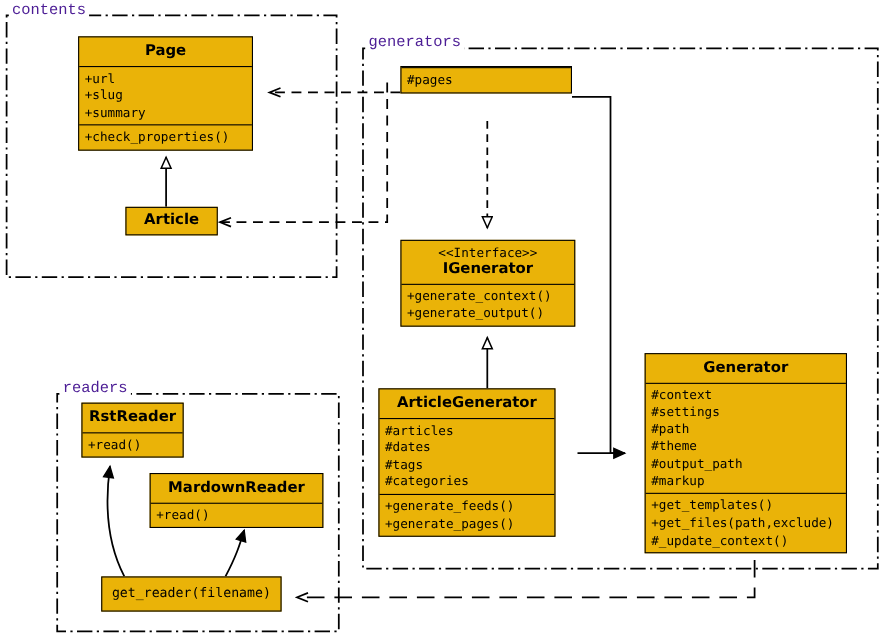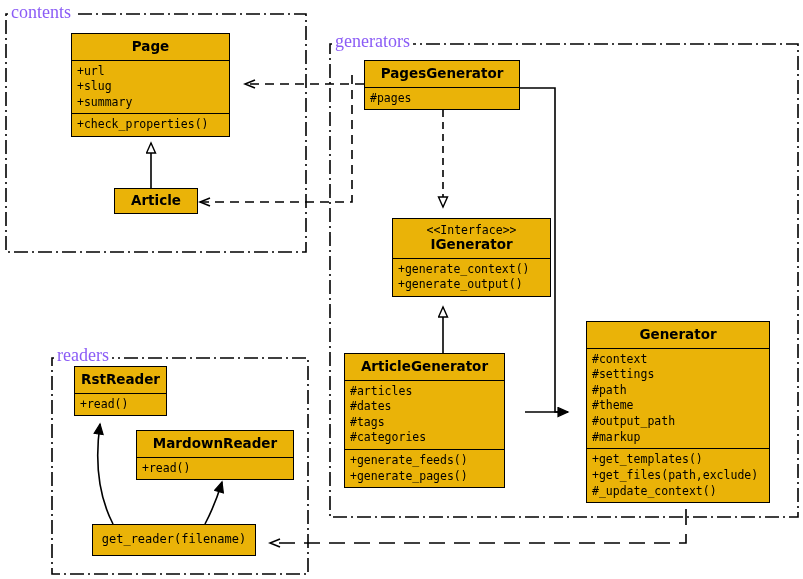--- a/index.html
+++ b/index.html
@@ -11,23 +11,23 @@
     position: relative;
     width: 803px;
     height: 579px;
     background: #ffffff;
     font-family: "DejaVu Sans", sans-serif;
     overflow: hidden;
   }
   .pkg-label {
     position: absolute;
     background: #ffffff;
-    font-family: Liberation Serif, serif;
-    font-size: 18px;
-    color: #8b5cf6;
+    font-family: Liberation Mono, monospace;
+    font-size: 14px;
+    color: #4c1d95;
     padding: 0 3px;
     white-space: nowrap;
   }
   .cls {
     position: absolute;
     box-sizing: border-box;
     border: 1.6px solid #000000;
     background: #eab308;
     font-family: "DejaVu Sans Mono", monospace;
     font-size: 11.5px;
@@ -125,27 +125,26 @@
     <div class="sect">
       <div class="row">+check_properties()</div>
     </div>
   </div>
 
   <div class="cls plain" style="left:114px; top:188px; width:84px;">
     <div class="name">Article</div>
   </div>
 
   <div class="cls" style="left:364px; top:60px; width:156px;">
-    <div class="name">PagesGenerator</div>
     <div class="sect">
       <div class="row">#pages</div>
     </div>
   </div>
 
-  <div class="cls" style="left:364px; top:218px; width:159px;margin-left:28px;">
+  <div class="cls" style="left:364px; top:218px; width:159px;">
     <div class="name">
       <span class="stereo">&lt;&lt;Interface&gt;&gt;</span>
       <span>IGenerator</span>
     </div>
     <div class="sect">
       <div class="row">+generate_context()</div>
       <div class="row">+generate_output()</div>
     </div>
   </div>
 

